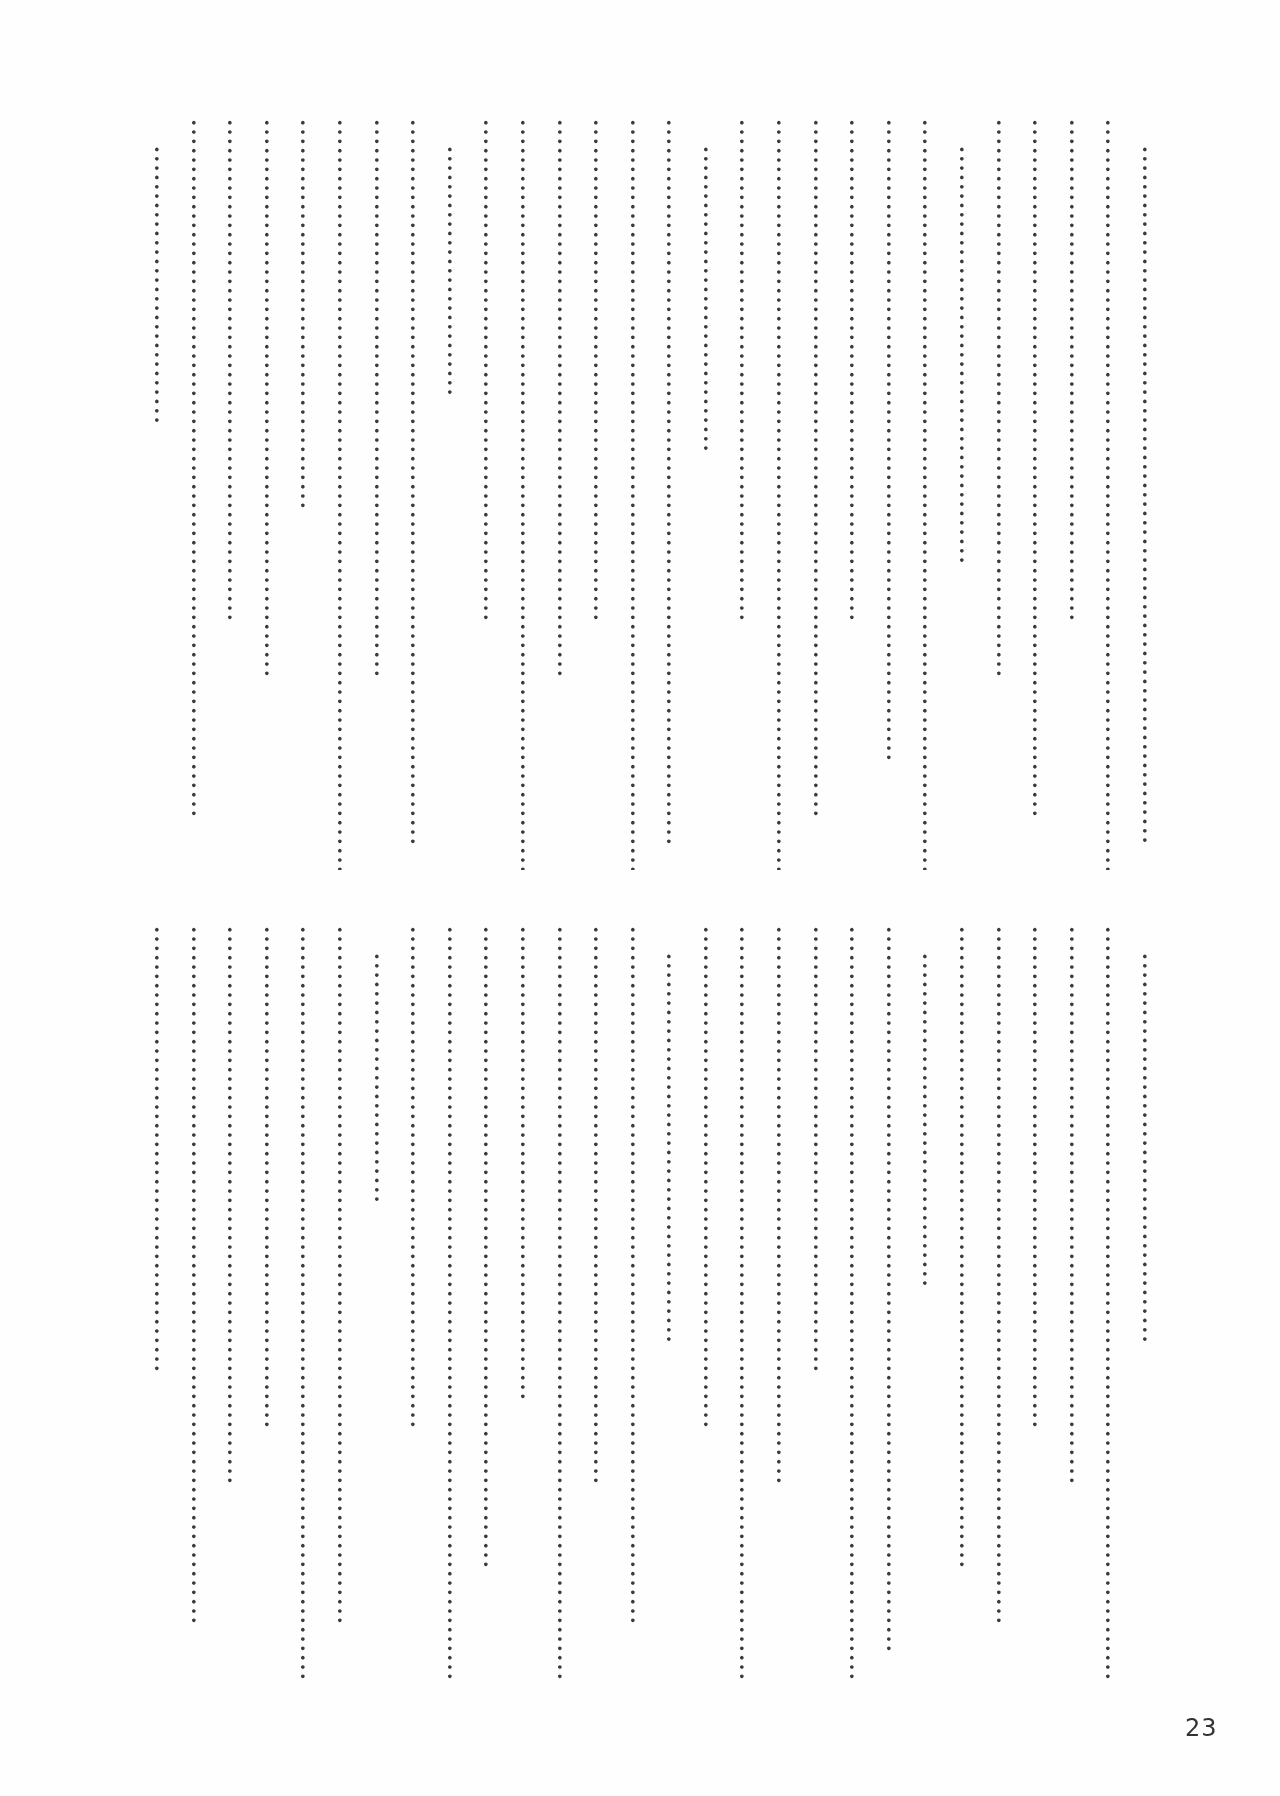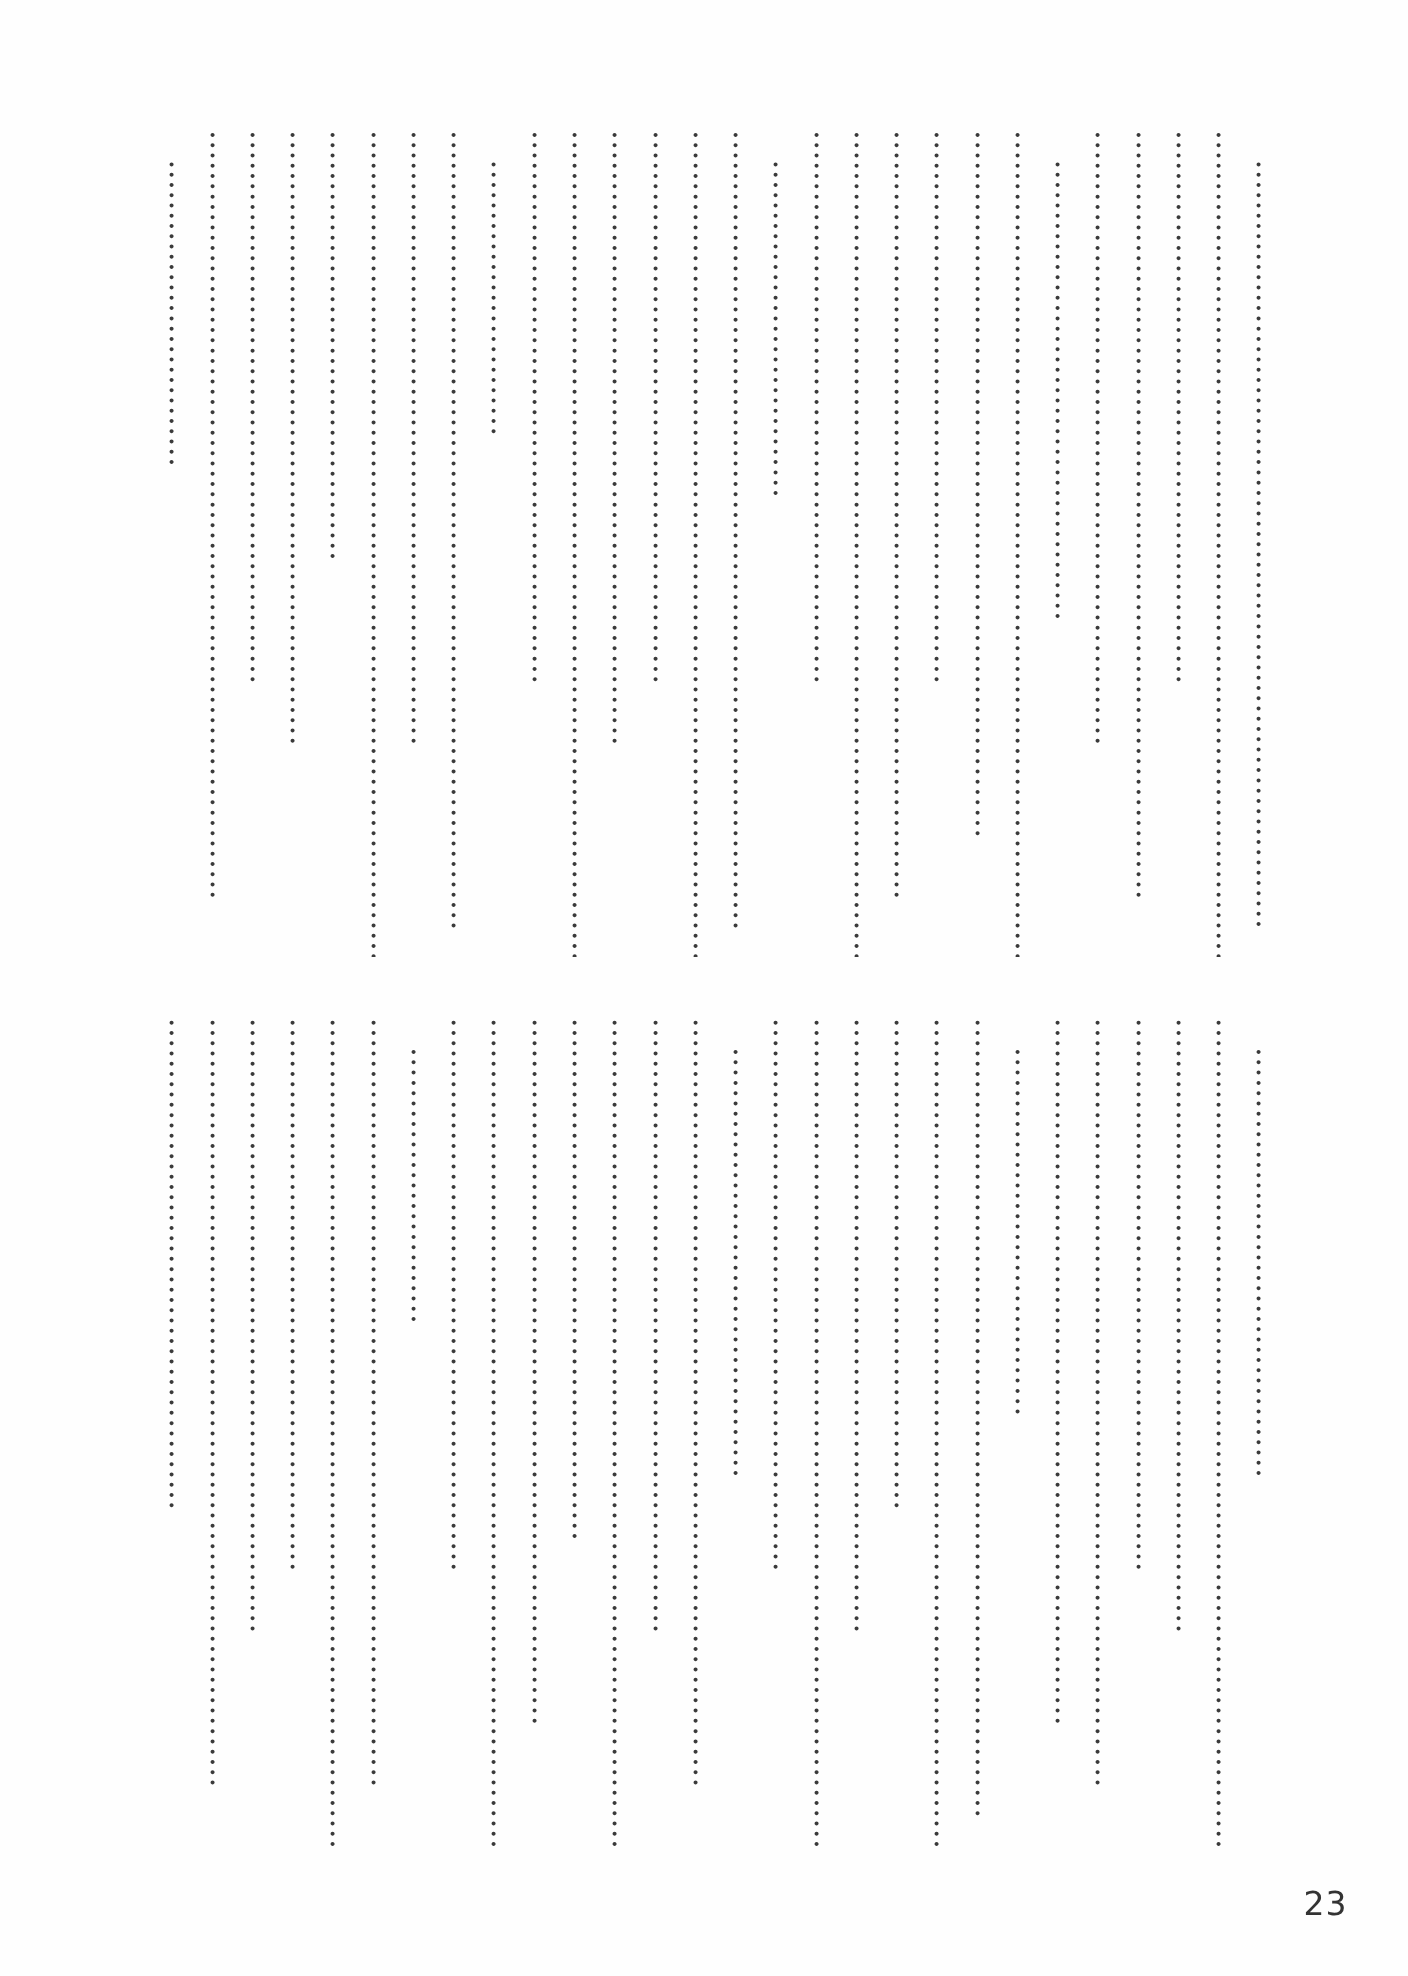--- a/index.html
+++ b/index.html
@@ -42,21 +42,21 @@
     line-height: 36.6px;   
     letter-spacing: 0px;
     color: #3a3a3a;
     white-space: pre;
   }
   .page-number {
     position: absolute;
     left: 1185px;
     top: 1714px;
     font-family: "DejaVu Sans", sans-serif;
-    font-size: 30px;
+    font-size: 24px;
     color: #333333;
     letter-spacing: 1px;
   }
 </style>
 </head>
 <body>
 
 <div class="page">
 
   <div class="band band-top">

